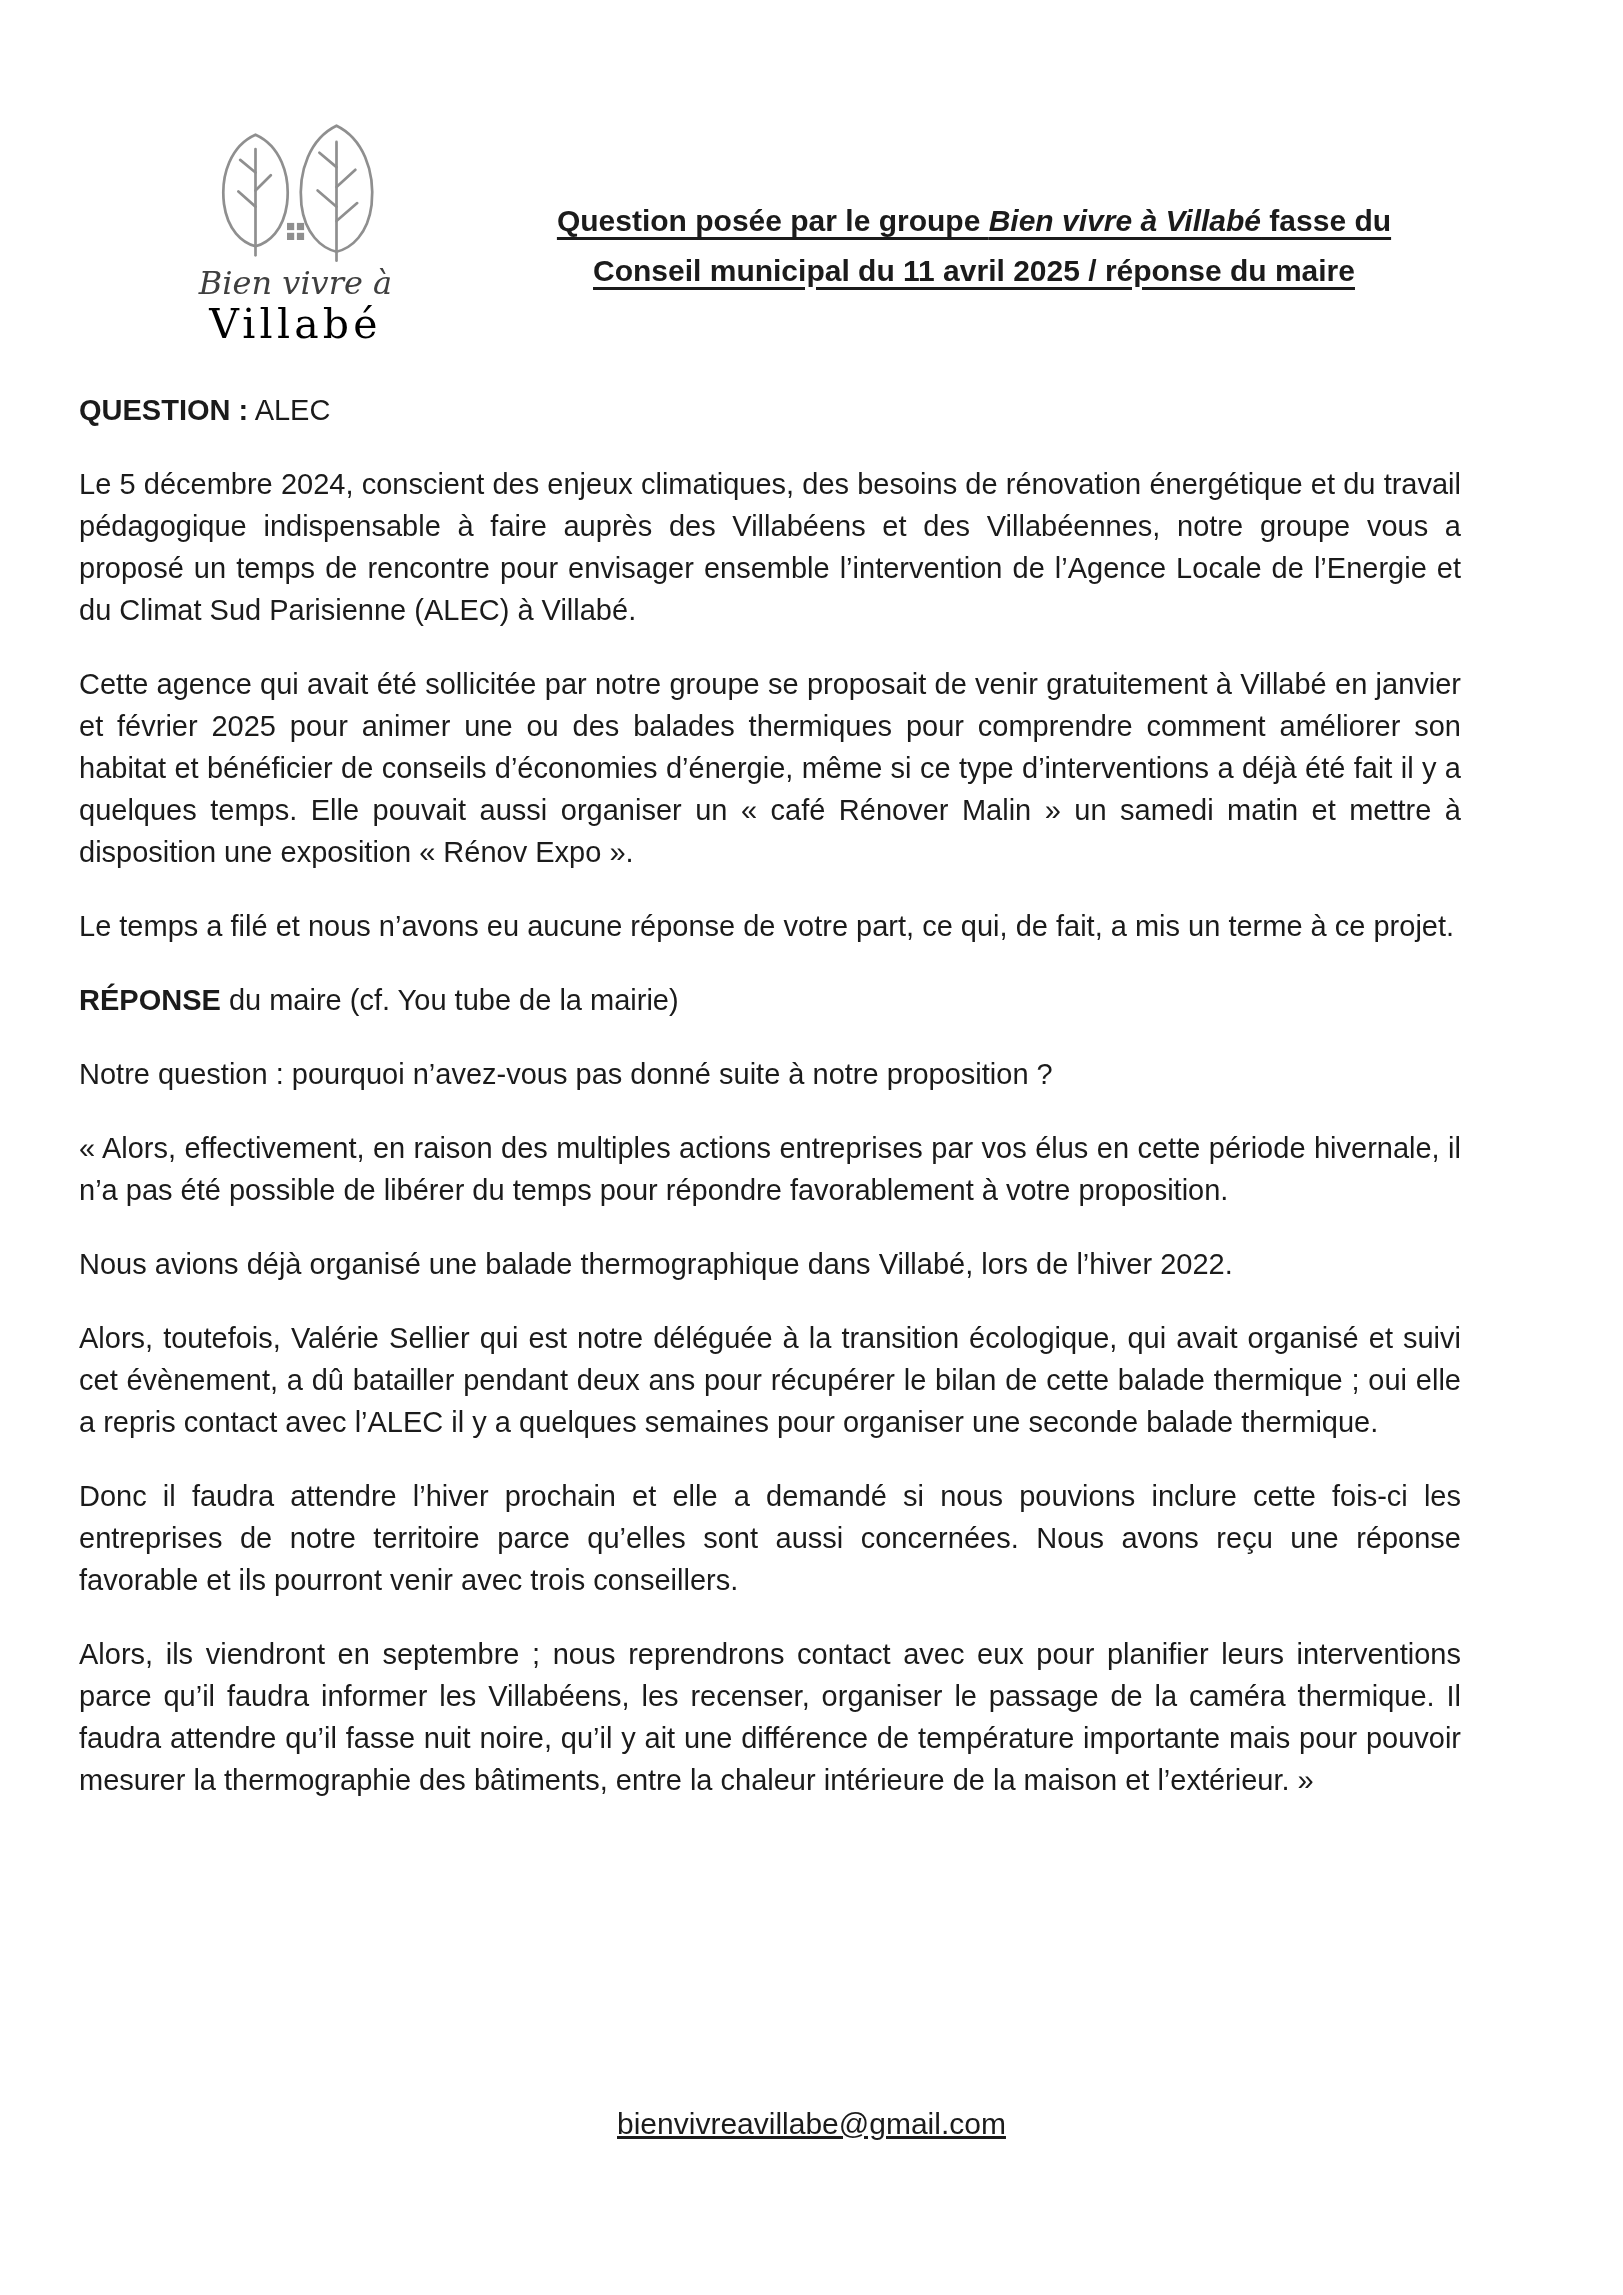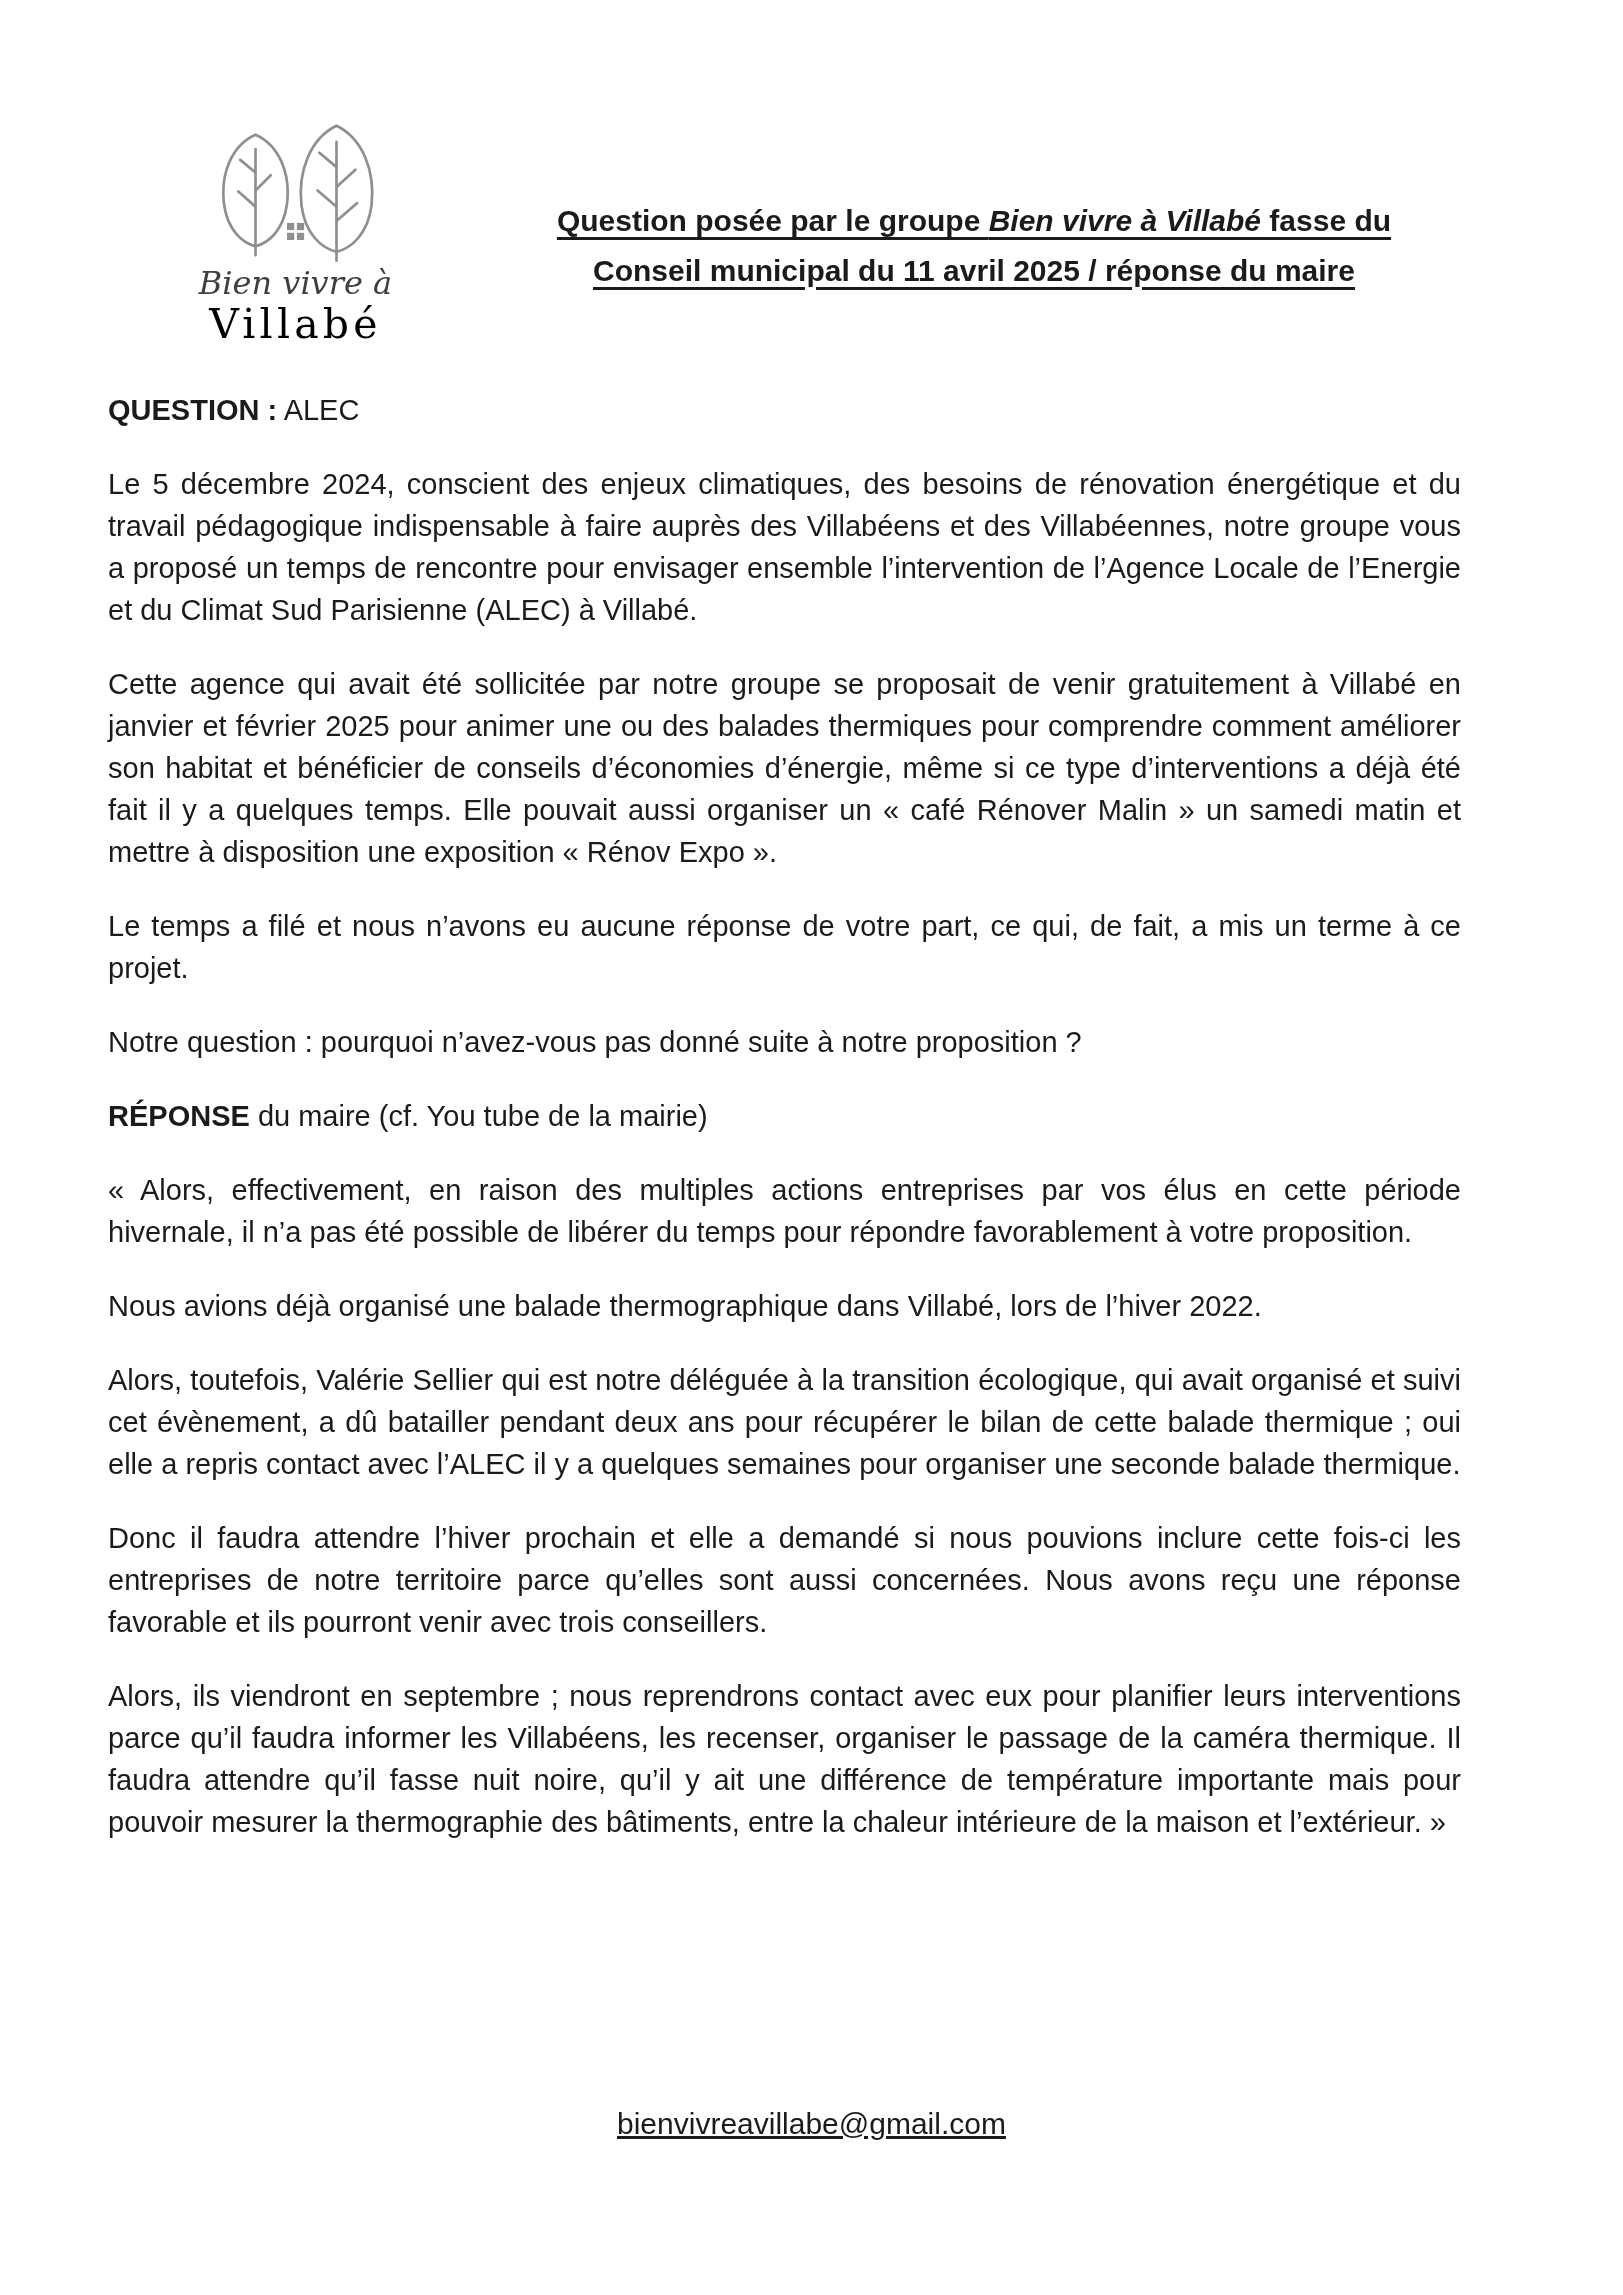--- a/index.html
+++ b/index.html
@@ -50,21 +50,21 @@
     font-weight: bold;
     line-height: 1.65;
   }
   .title-line {
     text-decoration: underline;
     text-decoration-thickness: 2.5px;
     text-underline-offset: 6px;
   }
   .title-italic { font-style: italic; }
   .content {
-    margin: 41px 162px 0 108px; 
+    margin: 41px 162px 0 79px; 
     font-size: 29px;
     line-height: 42px;
   }
   .label-line { margin: 41px 0 0 0; }
   .label-bold { font-weight: bold; }
   p.body-par {
     margin: 32px 0 0 0;
     text-align: justify;
   }
   .footer-row {
@@ -126,23 +126,23 @@
 
   </div>
 
   <div class="content">
 
     <div class="label-line"><span class="label-bold">QUESTION :</span><span> ALEC</span></div>
 
     <p class="body-par">Le 5 décembre 2024, conscient des enjeux climatiques, des besoins de rénovation énergétique et du travail pédagogique indispensable à faire auprès des Villabéens et des Villabéennes, notre groupe vous a proposé un temps de rencontre pour envisager ensemble l’intervention de l’Agence Locale de l’Energie et du Climat Sud Parisienne (ALEC) à Villabé.</p>
     <p class="body-par">Cette agence qui avait été sollicitée par notre groupe se proposait de venir gratuitement à Villabé en janvier et février 2025 pour animer une ou des balades thermiques pour comprendre comment améliorer son habitat et bénéficier de conseils d’économies d’énergie, même si ce type d’interventions a déjà été fait il y a quelques temps. Elle pouvait aussi organiser un « café Rénover Malin » un samedi matin et mettre à disposition une exposition « Rénov Expo ».</p>
     <p class="body-par">Le temps a filé et nous n’avons eu aucune réponse de votre part, ce qui, de fait, a mis un terme à ce projet.</p>
+    <p class="body-par"><span class="label-bold">RÉPONSE</span><span> du maire (cf. You tube de la mairie)</span></p>
+
     <p class="body-par">Notre question : pourquoi n’avez-vous pas donné suite à notre proposition ?</p>
-
-    <p class="body-par"><span class="label-bold">RÉPONSE</span><span> du maire (cf. You tube de la mairie)</span></p>
 
     <p class="body-par">« Alors, effectivement, en raison des multiples actions entreprises par vos élus en cette période hivernale, il n’a pas été possible de libérer du temps pour répondre favorablement à votre proposition.</p>
     <p class="body-par">Nous avions déjà organisé une balade thermographique dans Villabé, lors de l’hiver 2022.</p>
     <p class="body-par">Alors, toutefois, Valérie Sellier qui est notre déléguée à la transition écologique, qui avait organisé et suivi cet évènement, a dû batailler pendant deux ans pour récupérer le bilan de cette balade thermique ; oui elle a repris contact avec l’ALEC il y a quelques semaines pour organiser une seconde balade thermique.</p>
     <p class="body-par">Donc il faudra attendre l’hiver prochain et elle a demandé si nous pouvions inclure cette fois-ci les entreprises de notre territoire parce qu’elles sont aussi concernées. Nous avons reçu une réponse favorable et ils pourront venir avec trois conseillers.</p>
     <p class="body-par">Alors, ils viendront en septembre ; nous reprendrons contact avec eux pour planifier leurs interventions parce qu’il faudra informer les Villabéens, les recenser, organiser le passage de la caméra thermique. Il faudra attendre qu’il fasse nuit noire, qu’il y ait une différence de température importante mais pour pouvoir mesurer la thermographie des bâtiments, entre la chaleur intérieure de la maison et l’extérieur. »</p>
 
   </div>
 
   <div class="footer-email">bienvivreavillabe@gmail.com</div>

